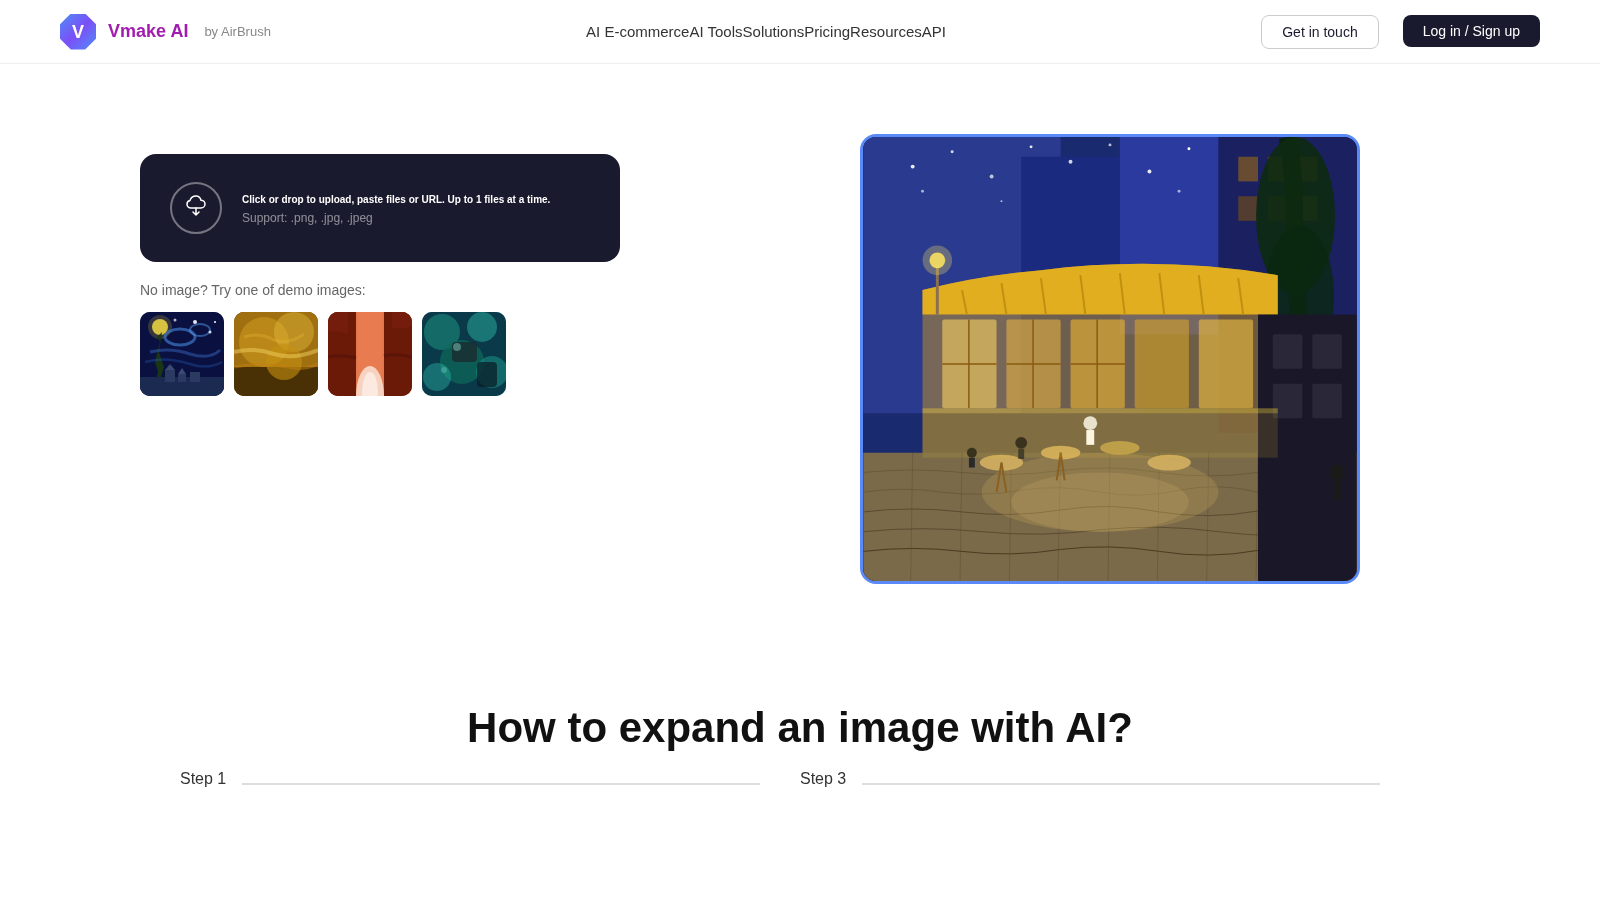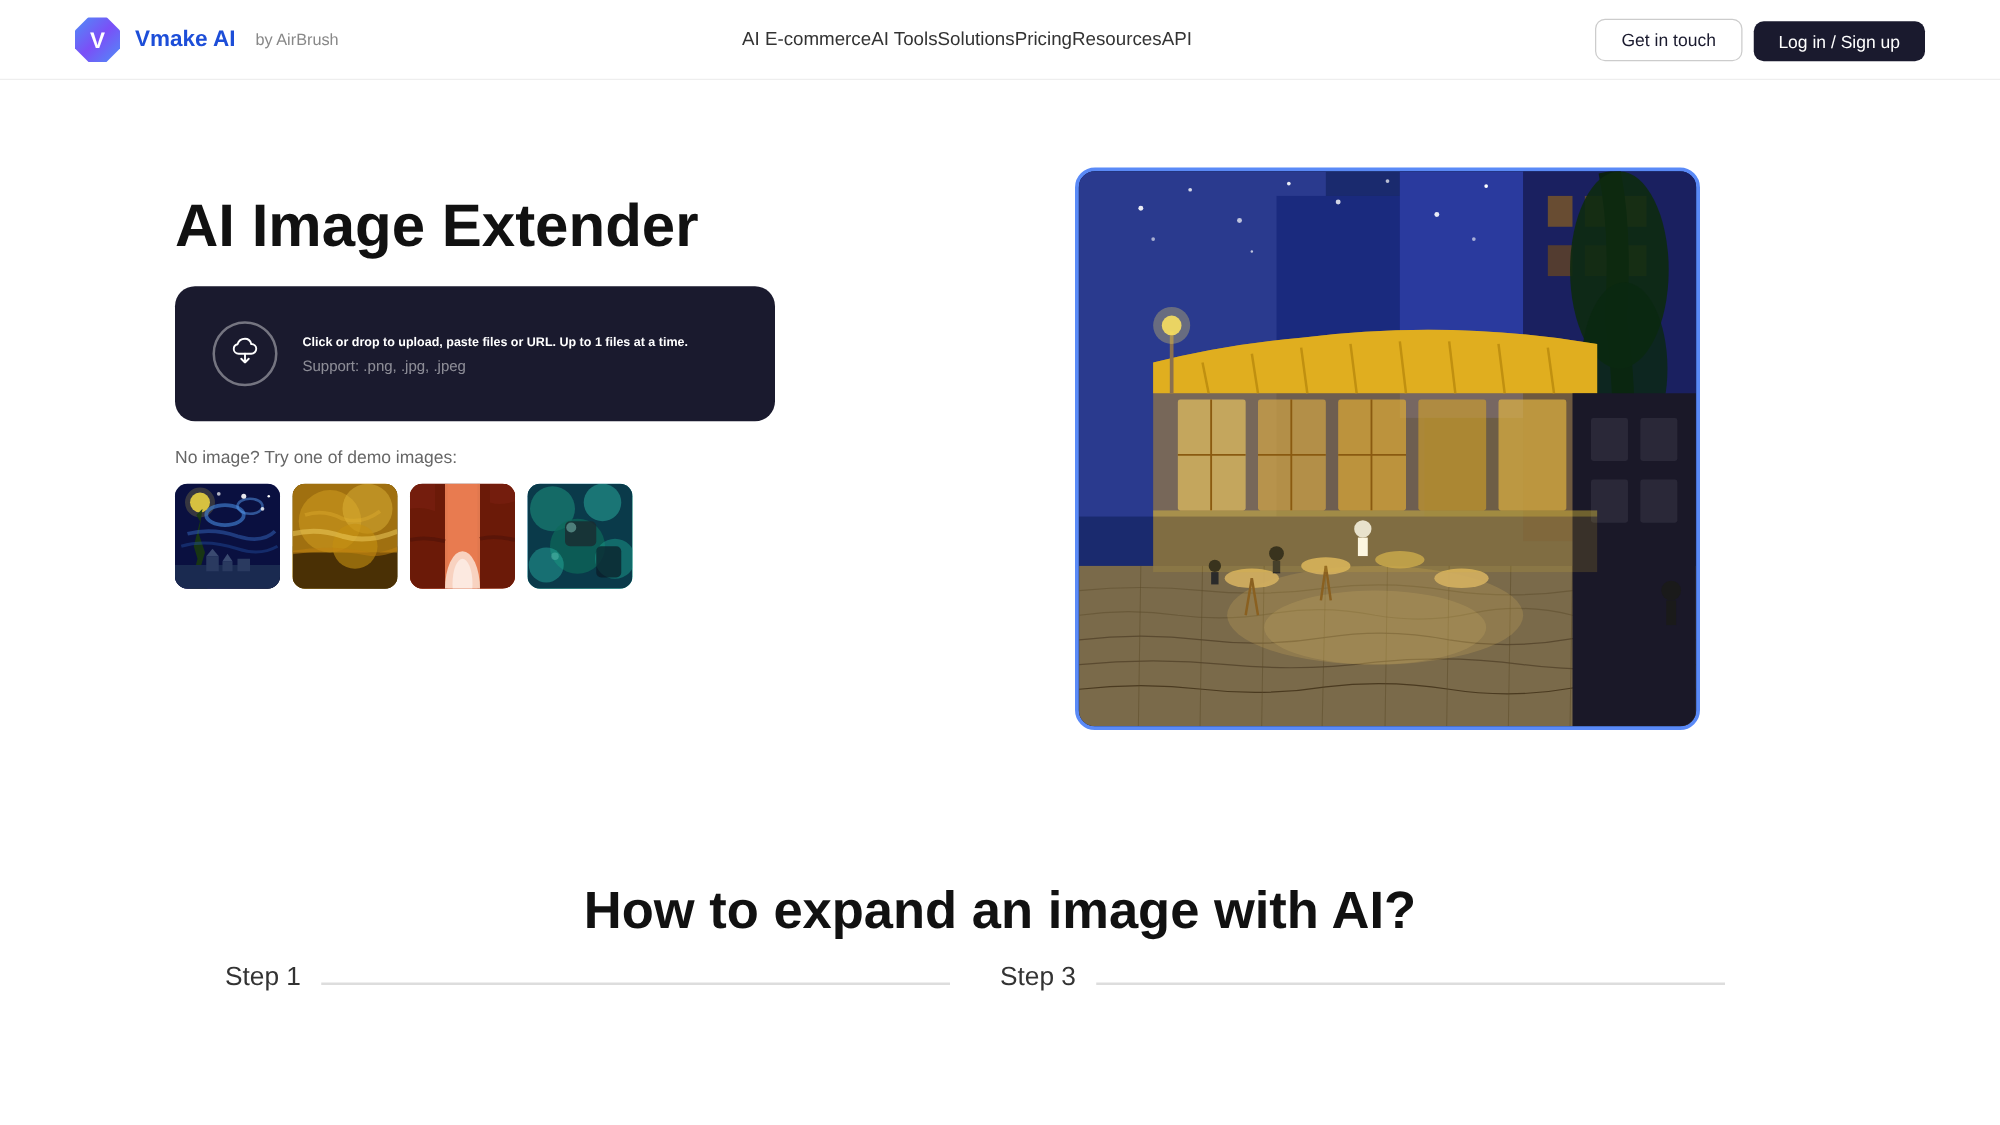--- a/index.html
+++ b/index.html
@@ -14,25 +14,25 @@
     .nav-left { display: flex; align-items: center; gap: 12px; }
     .logo-mark {
       width: 36px; height: 36px;
       background: linear-gradient(135deg, #4e8ef7 0%, #7b4ff7 50%, #4e8ef7 100%);
       clip-path: polygon(30% 0%, 70% 0%, 100% 30%, 100% 70%, 70% 100%, 30% 100%, 0% 70%, 0% 30%);
       display: flex; align-items: center; justify-content: center;
     }
     .logo-v {
       color: white; font-weight: 800; font-size: 18px; line-height: 1;
     }
-    .logo-text { font-size: 18px; font-weight: 700; color: #1d4ed8; }
+    .logo-text { font-size: 18px; font-weight: 700; color: #a21caf; }
     .logo-by { font-size: 13px; color: #888; margin-left: 4px; }
     .nav-links { display: flex; align-items: center; }
     .nav-link { font-size: 15px; color: #333; text-decoration: none; cursor: pointer; }
-    .nav-actions { display: flex; align-items: flex-end; gap: 9px; }
+    .nav-actions { display: flex; align-items: flex-start; gap: 24px; }
     .btn-outline {
       padding: 8px 20px; border: 1.5px solid #ccc; border-radius: 8px;
       background: #fff; font-size: 14px; cursor: pointer; color: #1a1a2e;
     }
     .btn-dark {
       padding: 8px 20px; border: none; border-radius: 8px;
       background: #1a1a2e; color: #fff; font-size: 14px; cursor: pointer; font-weight: 500;
     }
 
     
@@ -89,21 +89,21 @@
       text-align: center;
     }
     .lower-title { font-size: 42px; font-weight: 800; color: #111; margin-bottom: 18px; }
 
     
     .steps-row {
       display: flex; justify-content: space-between; align-items: flex-start;
       padding: 0 80px;
     }
     .step { flex: 1; text-align: left; padding-right: 40px; }
-    .step-label { font-size: 21px; color: #333; font-weight: 500; }
+    .step-label { font-size: 16px; color: #333; font-weight: 500; }
     .step-line {
       height: 2px; background: #ddd; margin-top: 10px; flex: 1;
     }
     .step-row-inner { display: flex; align-items: center; gap: 16px; }
   </style>
 </head>
 <body>
 
 <nav>
   <div class="nav-left">
@@ -124,21 +124,20 @@
   </div>
 
   <div class="nav-actions">
     <button class="btn-outline">Get in touch</button>
     <button class="btn-dark">Log in / Sign up</button>
   </div>
 </nav>
 
 <section class="hero">
   <div class="hero-left">
-    <h1 class="hero-title">AI Image Extender</h1>
 
     <div class="upload-box">
       <div class="upload-icon-wrap">
         <span class="upload-icon">
           <svg width="26" height="22" viewBox="0 0 26 22" fill="none" xmlns="http://www.w3.org/2000/svg">
             <path d="M13 2C10.2 2 7.8 3.8 7 6.4C5.2 6.8 4 8.4 4 10.2C4 12.4 5.8 14 8 14H18C20.2 14 22 12.2 22 10C22 7.8 20.2 6.2 18 6.2C17.4 3.8 15.4 2 13 2Z" stroke="white" stroke-width="1.5" fill="none"></path>
             <path d="M13 14V21M10 18L13 21L16 18" stroke="white" stroke-width="1.5" stroke-linecap="round" stroke-linejoin="round"></path>
           </svg>
         </span>
       </div>

